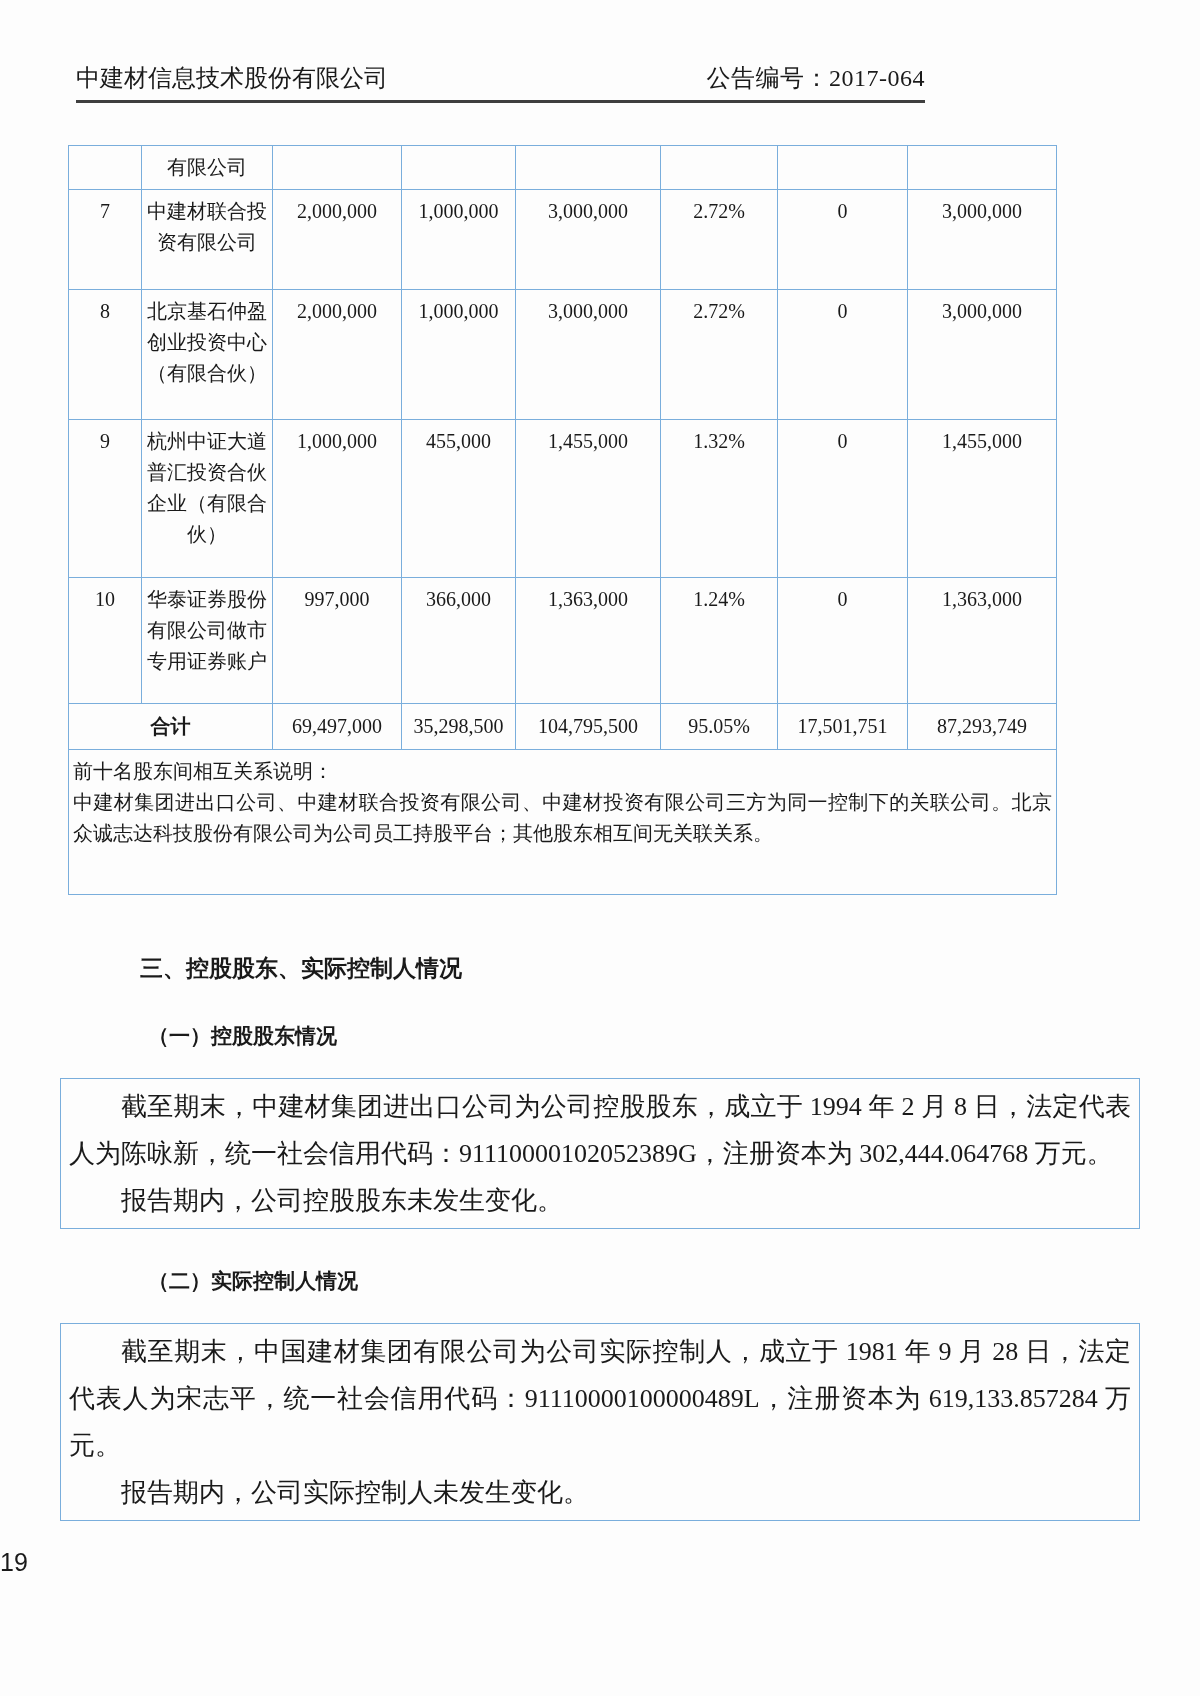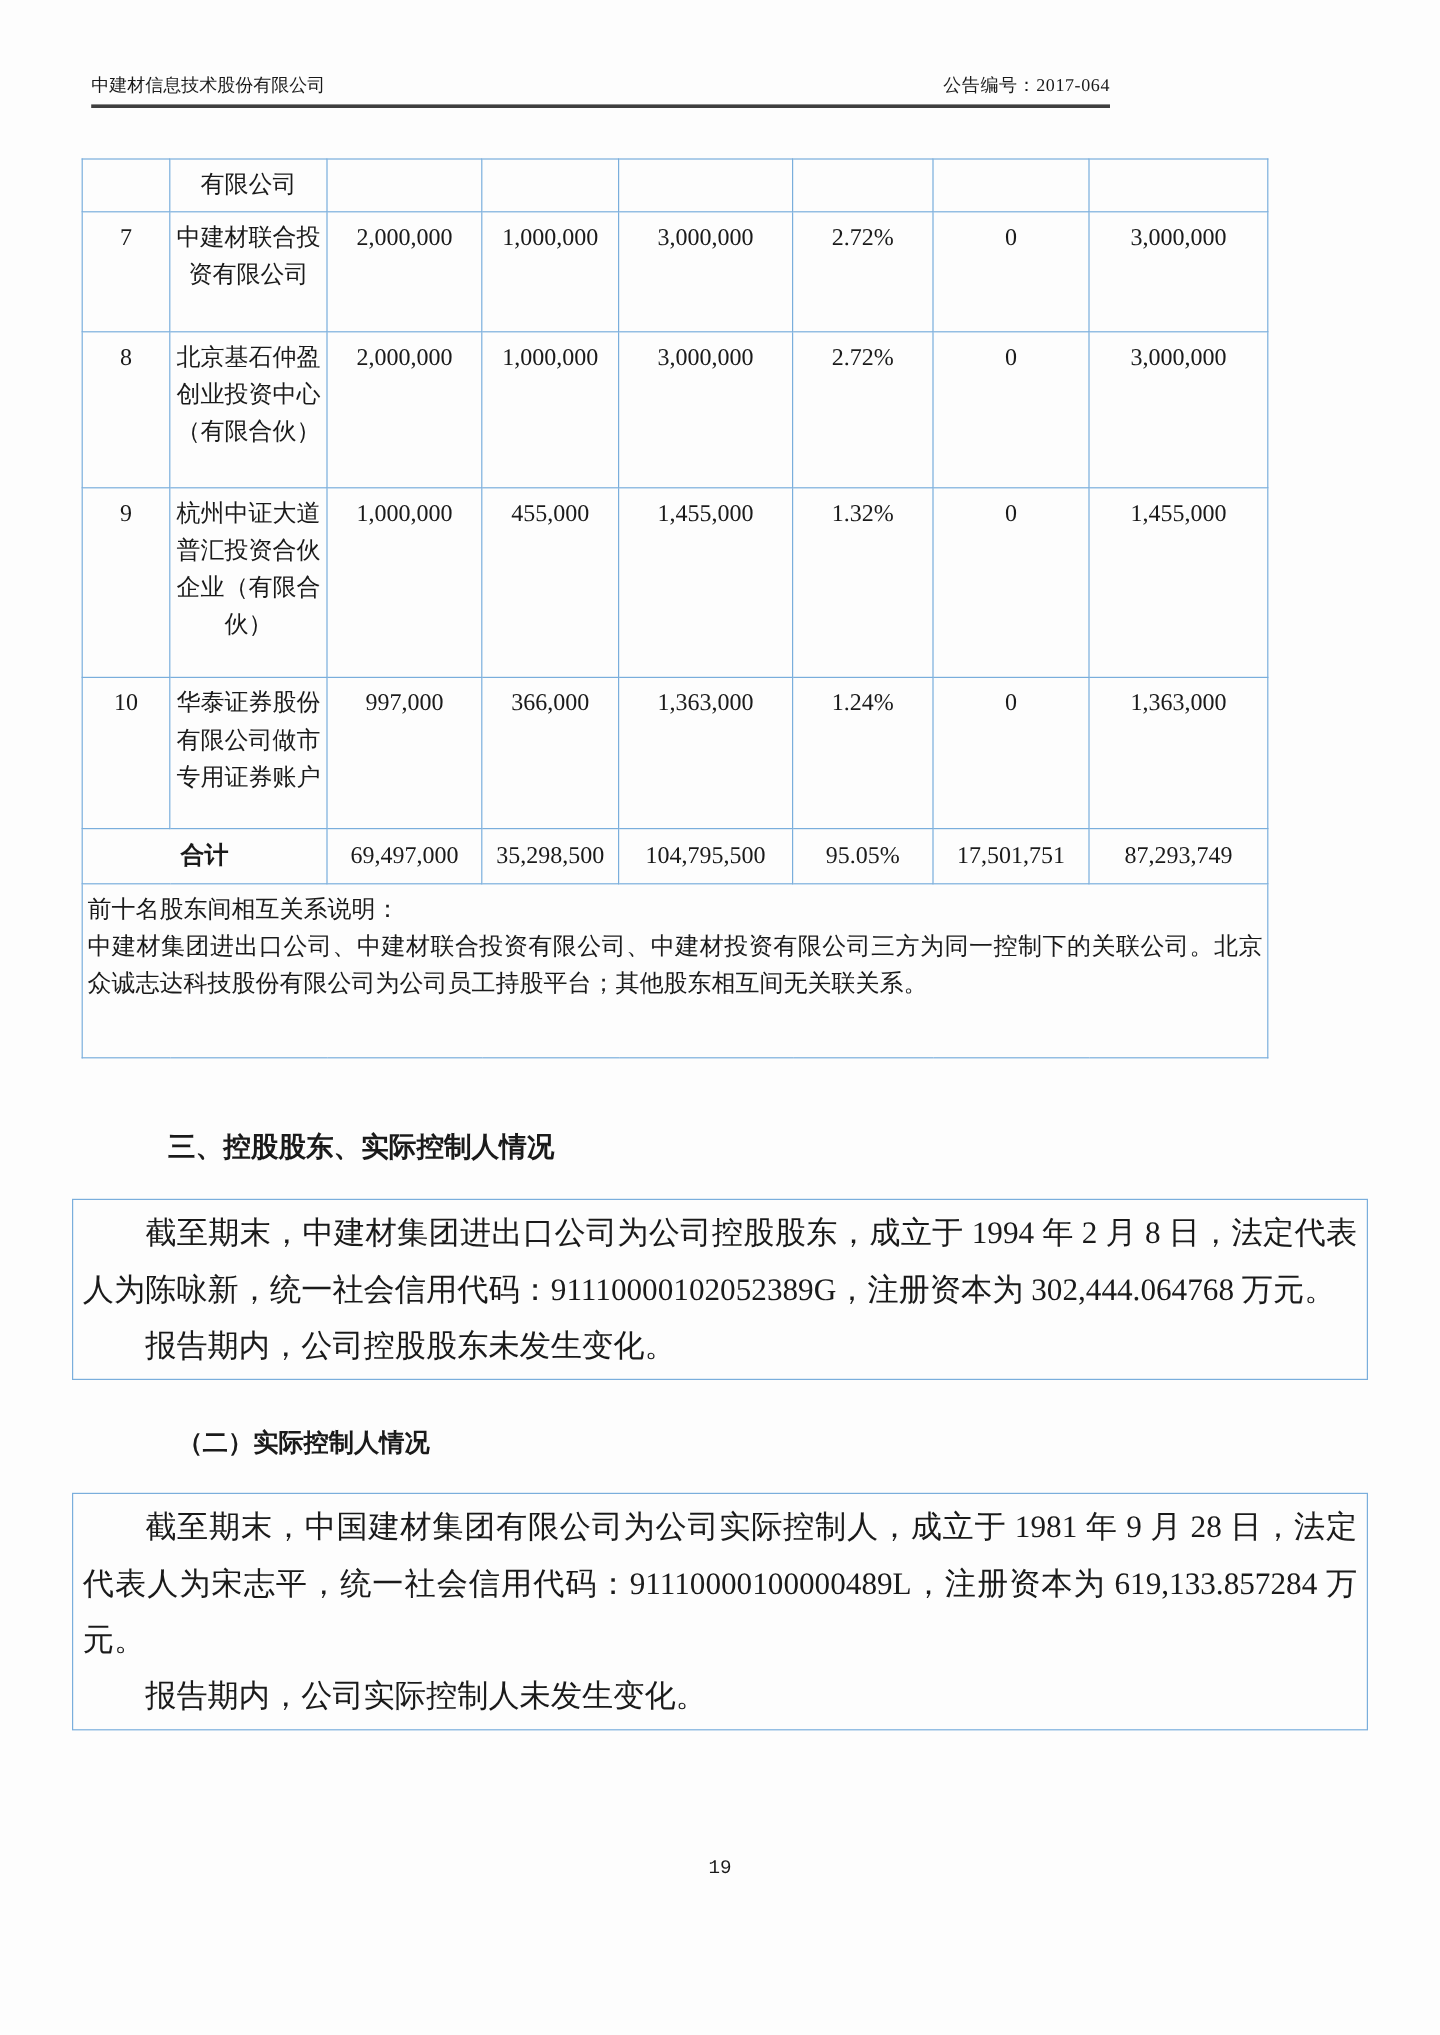--- a/index.html
+++ b/index.html
@@ -23,21 +23,21 @@
   
   .doc-header{
     margin-left:76px;
     width:849px;
     padding-top:62px;
     padding-bottom:6px;
     border-bottom:3px solid var(--underline);
     display:flex;
     justify-content:space-between;
     align-items:flex-end;
-    font-size:15px;
+    font-size:24px;
   }
   .doc-header .right{letter-spacing:0.5px;}
 
   
   table.shareholders{
     margin-top:42px;
     margin-left:8px;
     border-collapse:collapse;
     table-layout:fixed;
     width:988px;
@@ -90,23 +90,22 @@
     font-size:26px;
     line-height:47px;
   }
   .info-box p{margin:0;text-align:justify;text-indent:2em;}
 
   .page-number{
     position:absolute;
     top:1548px;
     left:0;
     width:100%;
-    text-align:center;
-    font-size:16px;
-    font-family:Liberation Mono, monospace;
+    font-size:25px;
+    font-family:Liberation Sans, sans-serif;
   }
 </style>
 </head>
 <body>
 
 <div class="page">
 
   <div class="doc-header">
     <span class="left">中建材信息技术股份有限公司</span>
     <span class="right">公告编号：2017-064</span>
@@ -195,20 +194,21 @@
           <td colspan="8" class="note-cell">
             <p>前十名股东间相互关系说明：</p>
             <p>中建材集团进出口公司、中建材联合投资有限公司、中建材投资有限公司三方为同一控制下的关联公司。北京众诚志达科技股份有限公司为公司员工持股平台；其他股东相互间无关联关系。</p>
           </td>
         </tr>
       </tbody>
     </table>
 
     <div class="h1">三、控股股东、实际控制人情况</div>
 
+    <div class="h2">（一）控股股东情况</div>
 
     <div class="info-box">
       <p>截至期末，中建材集团进出口公司为公司控股股东，成立于 1994 年 2 月 8 日，法定代表人为陈咏新，统一社会信用代码：91110000102052389G，注册资本为 302,444.064768 万元。</p>
       <p>报告期内，公司控股股东未发生变化。</p>
     </div>
 
     <div class="h2">（二）实际控制人情况</div>
 
     <div class="info-box">
       <p>截至期末，中国建材集团有限公司为公司实际控制人，成立于 1981 年 9 月 28 日，法定代表人为宋志平，统一社会信用代码：91110000100000489L，注册资本为 619,133.857284 万元。</p>

